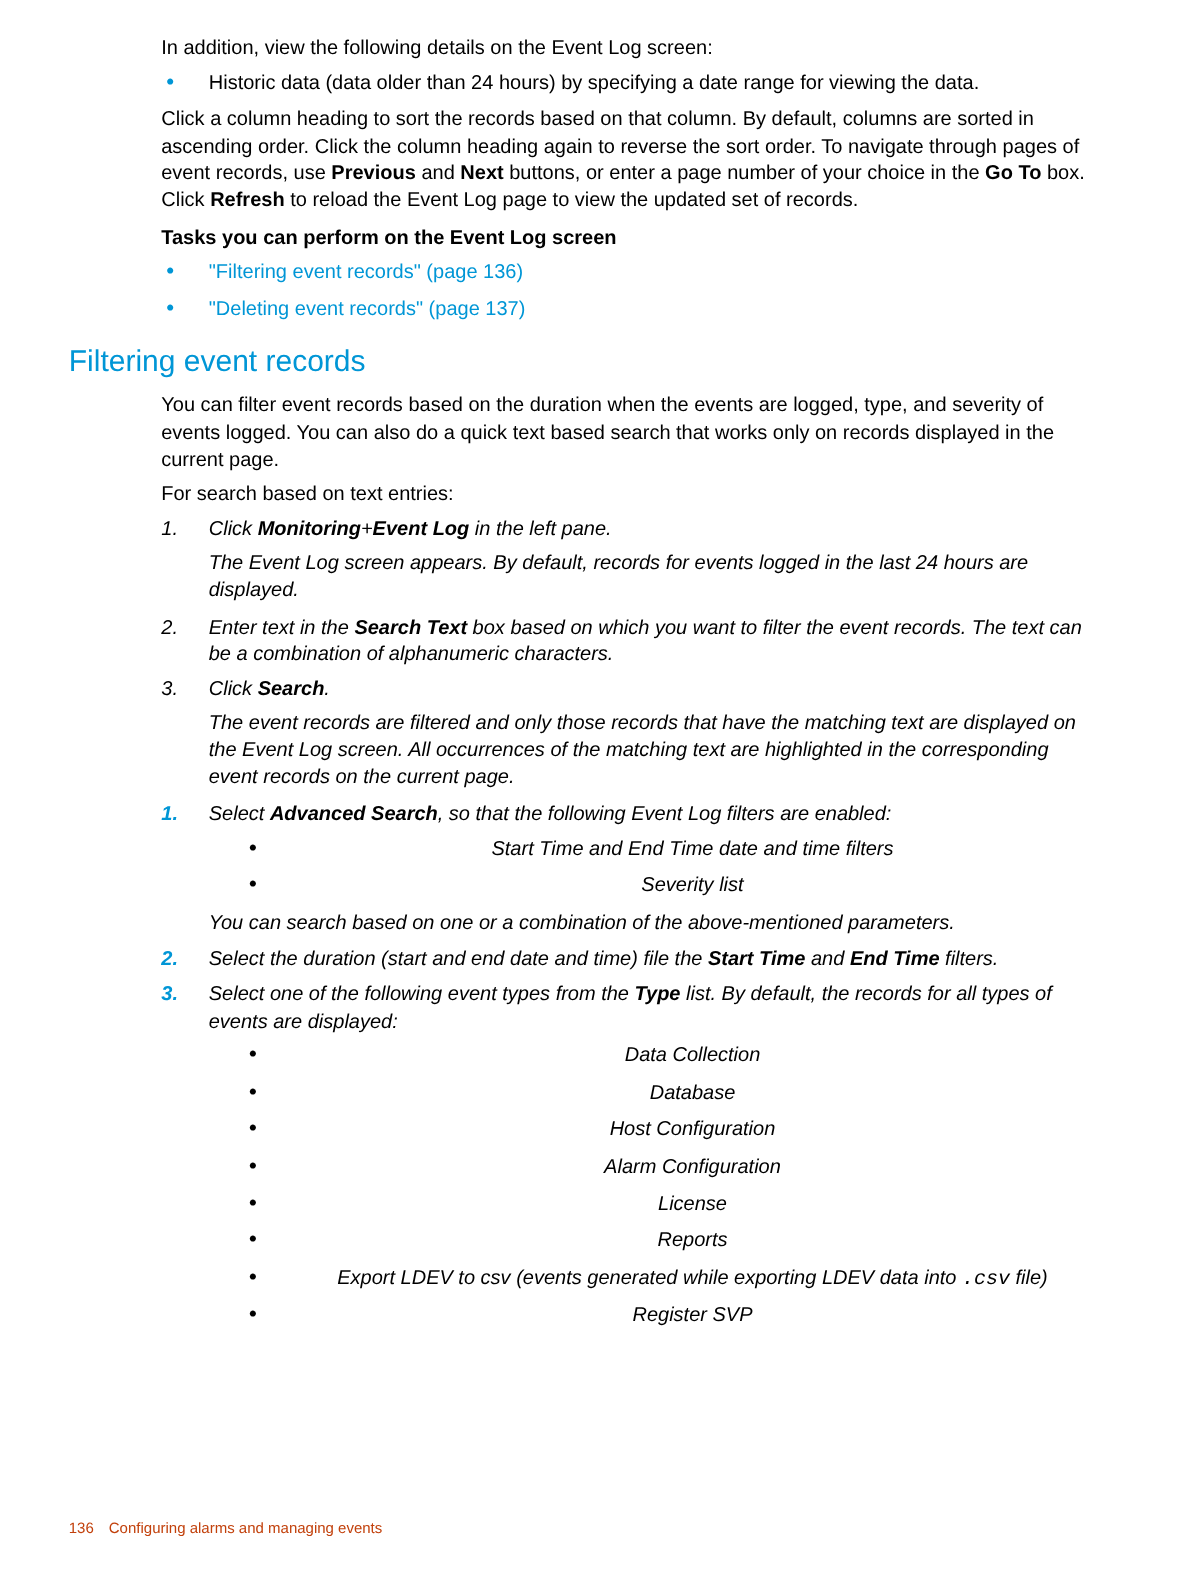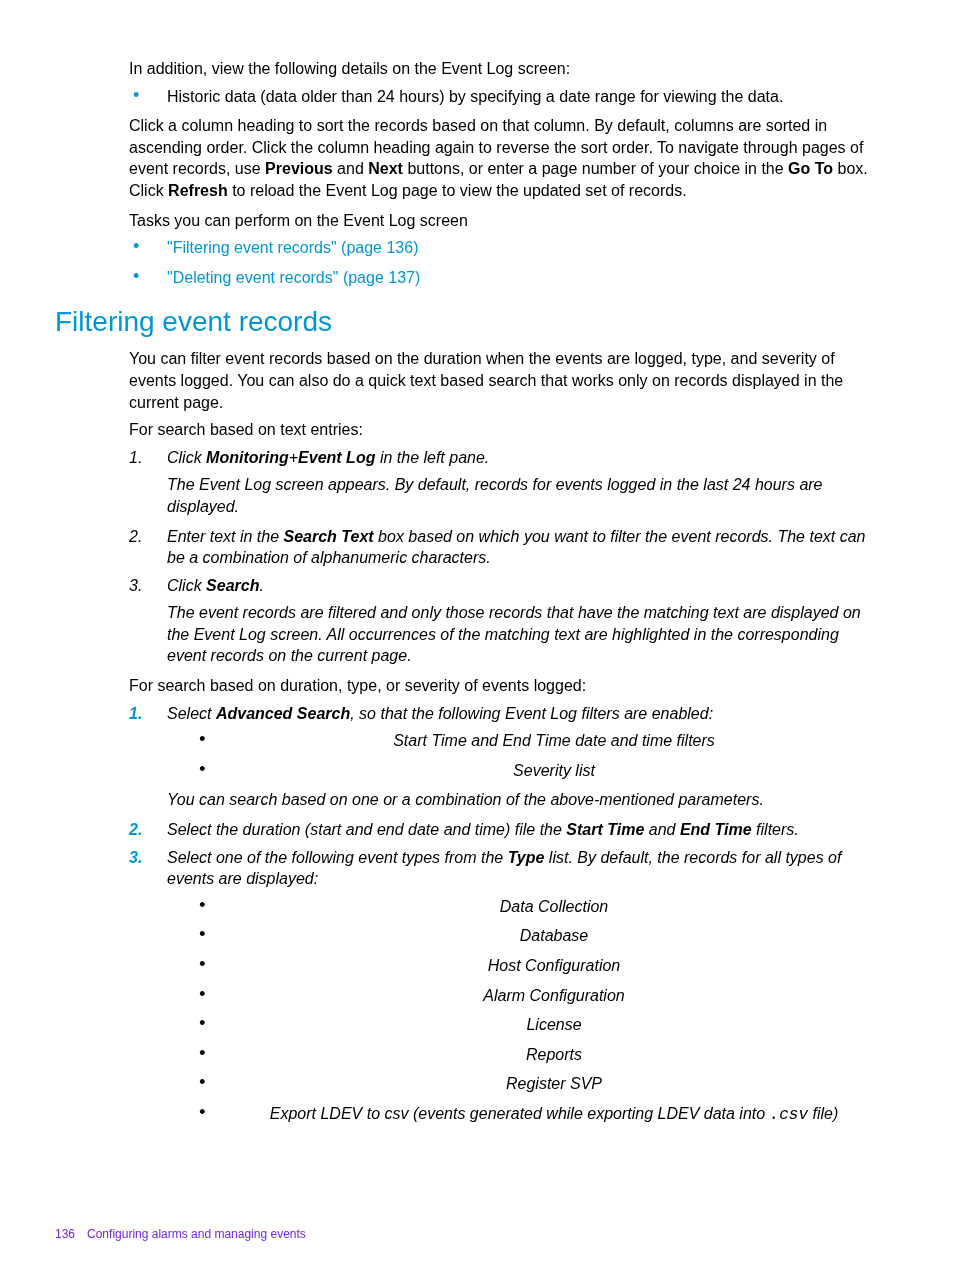--- a/index.html
+++ b/index.html
@@ -8,21 +8,21 @@
   padding: 0;
   font-family: Arial, Helvetica, sans-serif;
   color: #000;
   background: #fff;
 }
 .page {
   width: 930px;
   height: 1271px;
   position: relative;
   box-sizing: border-box;
-  padding: 58px 55px 0 55px;
+  padding: 28px 55px 0 55px;
 }
 .content {
   margin-left: 74px;
   font-size: 16px;
   line-height: 1.35;
 }
 p { margin: 0 0 6px 0; }
 ul.bullets {
   list-style: none;
   margin: 4px 0 8px 0;
@@ -79,40 +79,40 @@
   content: counter(step) ".";
   position: absolute;
   left: 0;
   top: 0;
 }
 ol.steps.blue > li::before {
   color: #0096d6;
   font-weight: bold;
 }
 h2.section {
-  font-size: 28px;
+  font-size: 24px;
   font-weight: normal;
   color: #0096d6;
   margin: 18px 0 10px -74px;
 }
 .bold { font-weight: bold; }
 .link { color: #0096d6; }
 .mono { font-family: "Courier New", monospace; }
 .subhead {
-  font-weight: normal;
+  font-weight: bold;
   margin-top: 8px;
   margin-bottom: 6px;
 }
 .following { margin: 6px 0 8px 0; }
 .footer {
   position: absolute;
   left: 55px;
-  bottom: 30px;
+  bottom: 42px;
   font-size: 12px;
-  color: #6d28d9;
+  color: #c2410c;
 }
 .footer .pn { margin-right: 12px; }
 </style>
 </head>
 <body>
 
 <div class="page">
   <div class="content">
 
     <p>In addition, view the following details on the Event Log screen:</p>
@@ -148,21 +148,20 @@
       </li>
       <li>
         <span>Enter text in the </span><span class="bold">Search Text</span><span> box based on which you want to filter the event records. The text can be a combination of alphanumeric characters.</span>
       </li>
       <li>
         <span>Click </span><span class="bold">Search</span><span>.</span>
         <p class="following">The event records are filtered and only those records that have the matching text are displayed on the Event Log screen. All occurrences of the matching text are highlighted in the corresponding event records on the current page.</p>
       </li>
     </ol>
 
-    <p>For search based on duration, type, or severity of events logged:</p>
 
     <ol class="steps blue">
       <li>
         <span>Select </span><span class="bold">Advanced Search</span><span>, so that the following Event Log filters are enabled:</span>
         <ul class="inner">
           <li>Start Time and End Time date and time filters</li>
           <li>Severity list</li>
         </ul>
         <p class="following">You can search based on one or a combination of the above-mentioned parameters.</p>
       </li>
@@ -171,24 +170,24 @@
       </li>
       <li>
         <span>Select one of the following event types from the </span><span class="bold">Type</span><span> list. By default, the records for all types of events are displayed:</span>
         <ul class="inner">
           <li>Data Collection</li>
           <li>Database</li>
           <li>Host Configuration</li>
           <li>Alarm Configuration</li>
           <li>License</li>
           <li>Reports</li>
-          <li>Register SVP</li>
           <li>
             <span>Export LDEV to csv (events generated while exporting LDEV data into </span><span class="mono">.csv</span><span> file)</span>
           </li>
+          <li>Register SVP</li>
         </ul>
       </li>
     </ol>
 
   </div>
 
   <div class="footer">
     <span class="pn">136</span><span>Configuring alarms and managing events</span>
   </div>
 </div>

